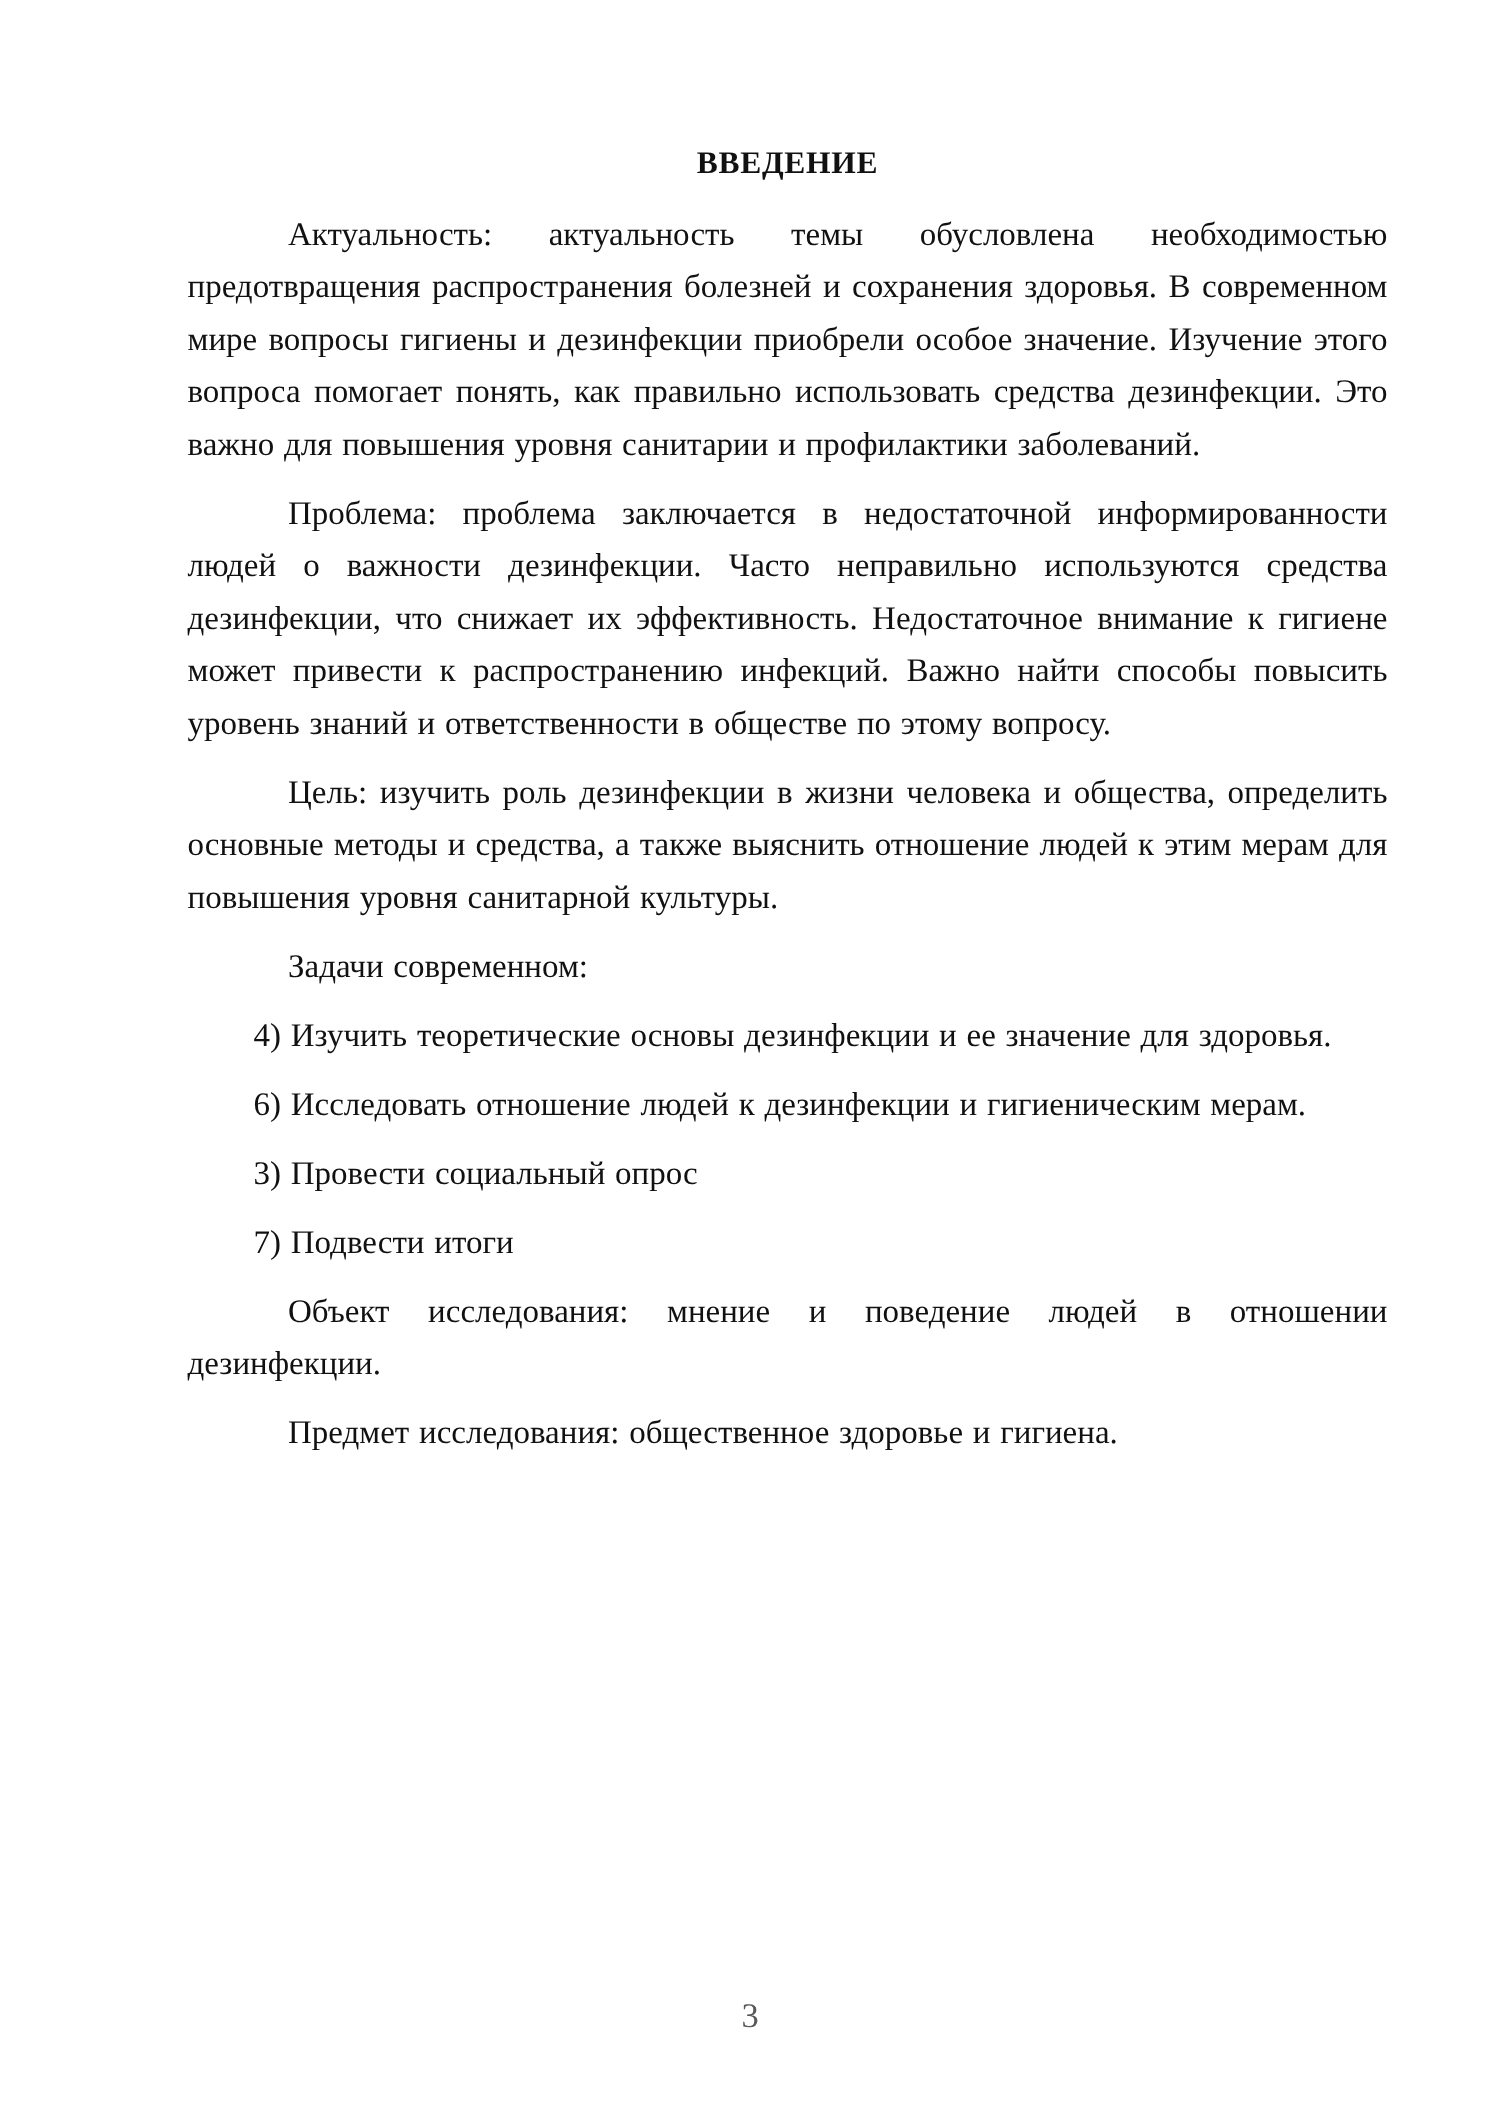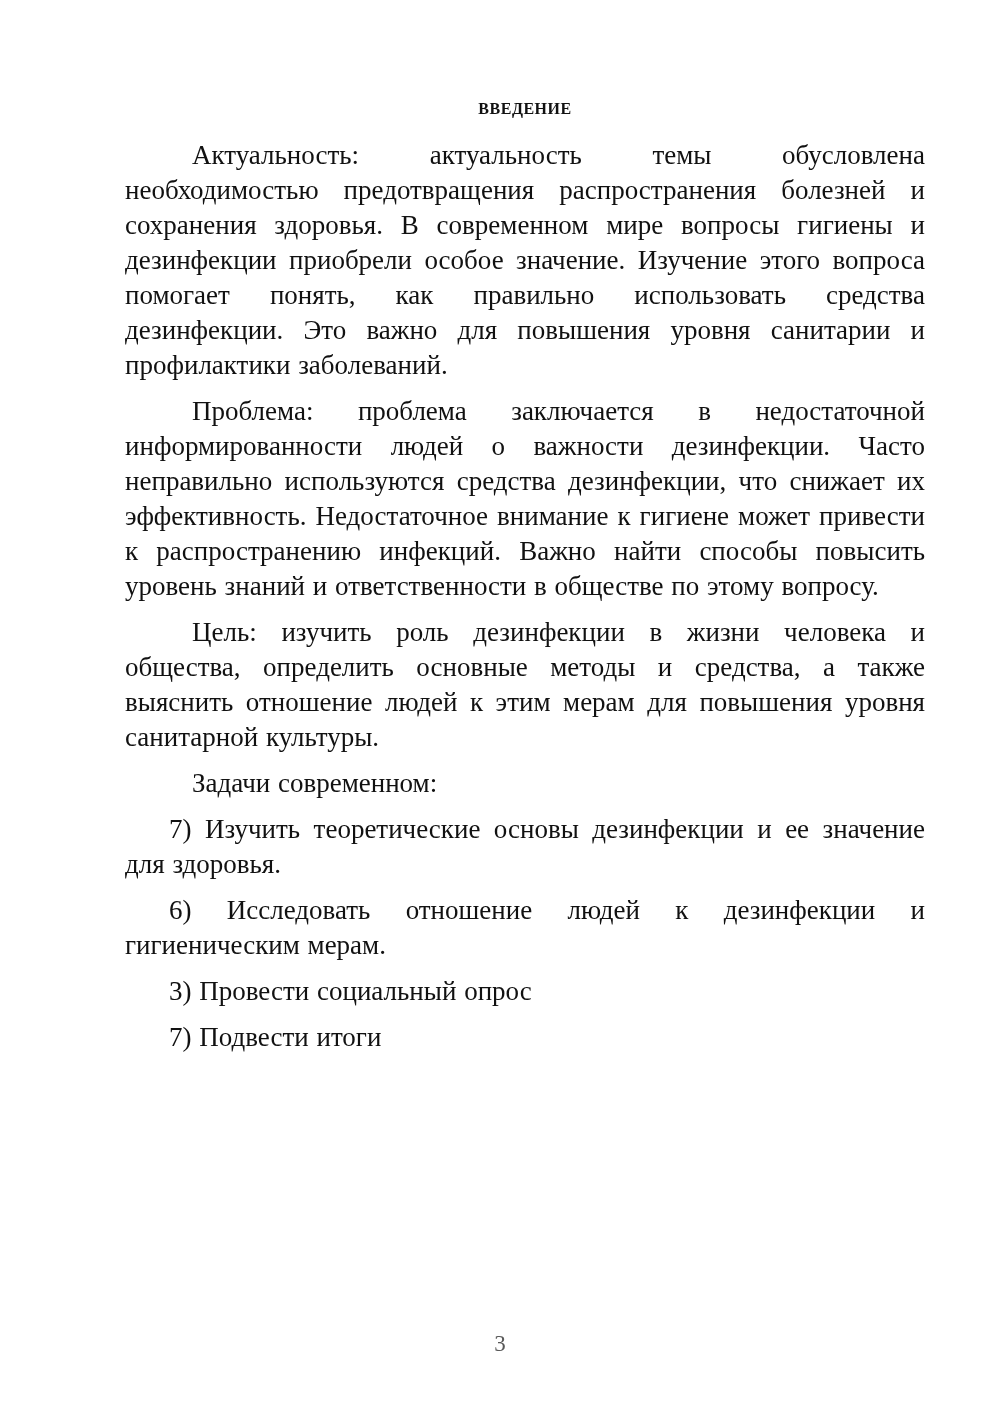--- a/index.html
+++ b/index.html
@@ -18,29 +18,29 @@
     font-family: "Liberation Serif", "DejaVu Serif", serif;
     color: #111111;
   }
   .content {
     position: absolute;
     left: 125px;
     top: 91px;
     width: 800px;
   }
   .doc-title {
-    font-size: 16px;
+    font-size: 21px;
     line-height: 35px;
     font-weight: bold;
     text-align: center;
     letter-spacing: 0.5px;
     margin: 0 0 12px 0;
   }
   p.para, p.task {
-    font-size: 27px;
+    font-size: 22px;
     line-height: 35px;
     margin: 0 0 11px 0;
     text-align: justify;
     text-align-last: left;
     word-spacing: 1px;
   }
   p.para {
     text-indent: 67px;
   }
   p.task {
@@ -66,28 +66,30 @@
     <h1 class="doc-title">ВВЕДЕНИЕ</h1>
 
     <p class="para">Актуальность: актуальность темы обусловлена необходимостью предотвращения распространения болезней и сохранения здоровья. В современном мире вопросы гигиены и дезинфекции приобрели особое значение. Изучение этого вопроса помогает понять, как правильно использовать средства дезинфекции. Это важно для повышения уровня санитарии и профилактики заболеваний.</p>
 
     <p class="para">Проблема: проблема заключается в недостаточной информированности людей о важности дезинфекции. Часто неправильно используются средства дезинфекции, что снижает их эффективность. Недостаточное внимание к гигиене может привести к распространению инфекций. Важно найти способы повысить уровень знаний и ответственности в обществе по этому вопросу.</p>
 
     <p class="para">Цель: изучить роль дезинфекции в жизни человека и общества, определить основные методы и средства, а также выяснить отношение людей к этим мерам для повышения уровня санитарной культуры.</p>
 
     <p class="para">Задачи современном:</p>
 
-    <p class="task">7) Изучить теоретические основы дезинфекции и ее значение для здоровья.</p>
+    <p class="task">4) Изучить теоретические основы дезинфекции и ее значение для здоровья.</p>
 
 
     <p class="task">6) Исследовать отношение людей к дезинфекции и гигиеническим мерам.</p>
 
     <p class="task">3) Провести социальный опрос</p>
 
     <p class="task">7) Подвести итоги</p>
 
+    <p class="para">Объект исследования: мнение и поведение людей в отношении дезинфекции.</p>
 
+    <p class="para">Предмет исследования: общественное здоровье и гигиена.</p>
 
 
   </div>
 
   <div class="page-number">3</div>
 </div>
 
 </body></html>

